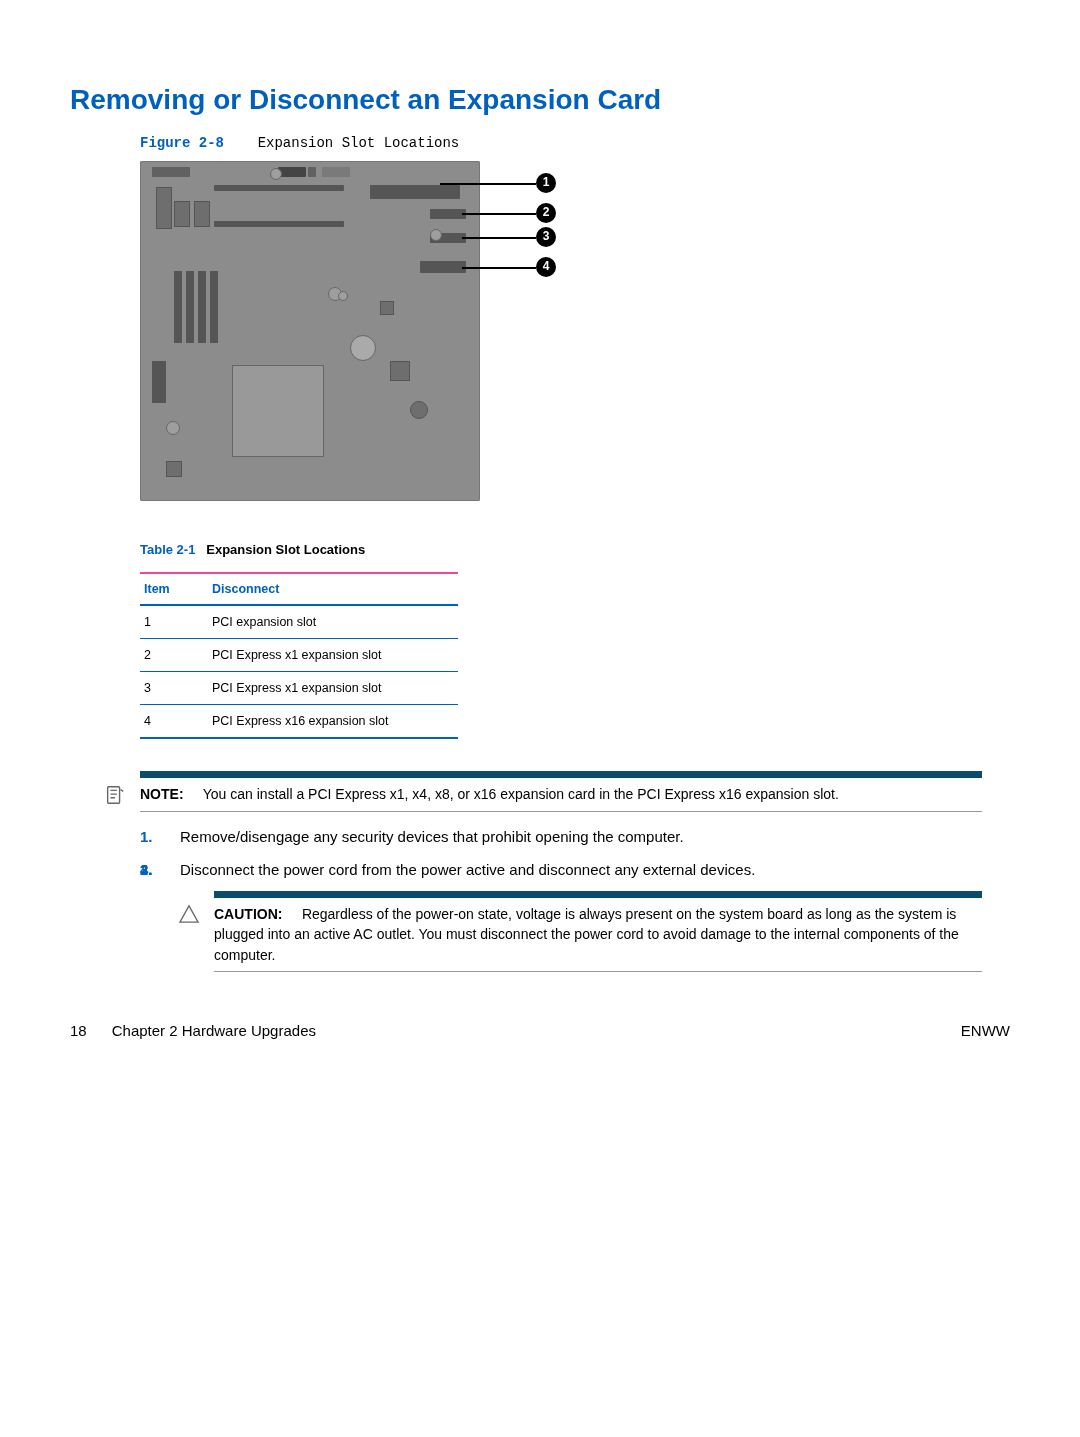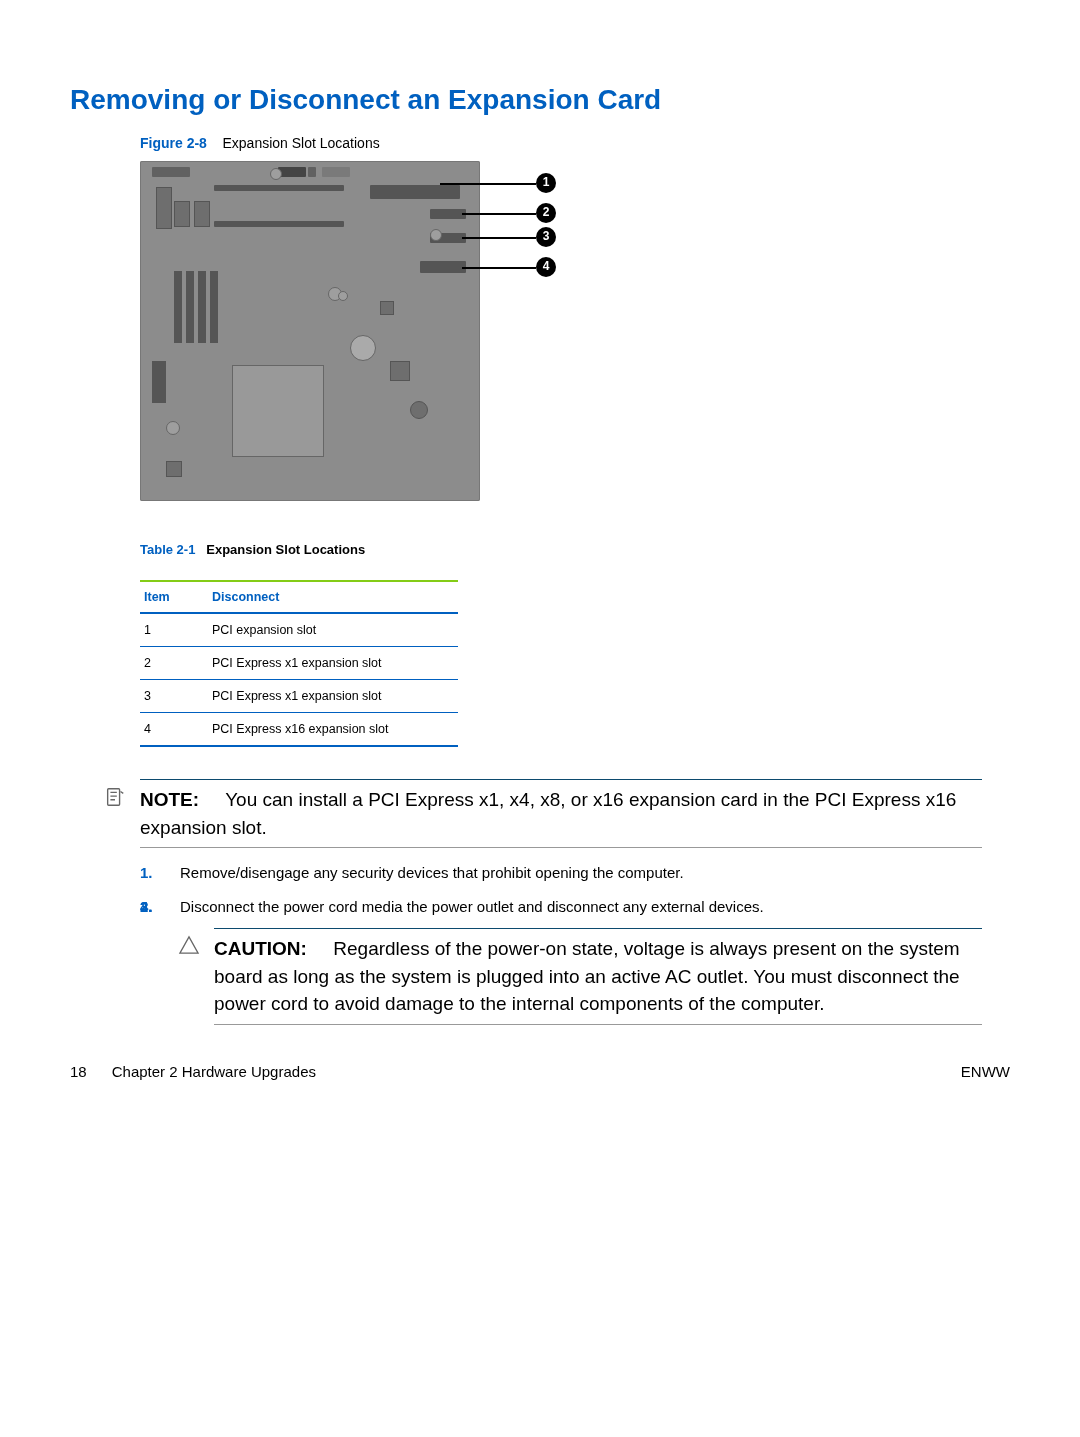--- a/index.html
+++ b/index.html
@@ -22,20 +22,21 @@
     margin-left: 70px;
     margin-right: 28px;
   }
   .intro {
     font-size: 15px;
     margin-bottom: 16px;
   }
   .figcap {
     font-size: 14px;
     margin-bottom: 8px;
+    font-family: Liberation Mono, monospace;
   }
   .figcap-label {
     color: #0060c0;
     font-weight: bold;
   }
   .mobo-wrap {
     margin-bottom: 40px;
     position: relative;
     width: 418px;
   }
@@ -78,22 +79,22 @@
   }
   table.slot-table {
     border-collapse: collapse;
     width: 318px;
     font-size: 13px;
   }
   table.slot-table caption {
     text-align: left;
     font-size: 13px;
     font-weight: bold;
-    border-bottom: 2px solid #84cc16;
-    padding-bottom: 20px;
+    border-bottom: 2px solid #ec4899;
+    padding-bottom: 12px;
     margin-bottom: 0;
   }
   table.slot-table caption .tbl-label {
     color: #0060c0;
     font-weight: bold;
   }
   table.slot-table th {
     color: #0060c0;
     text-align: left;
     font-weight: bold;
@@ -108,26 +109,26 @@
   }
   table.slot-table tr:last-child td {
     border-bottom: 2px solid #0060c0;
   }
   table.slot-table th:first-child,
   table.slot-table td:first-child {
     width: 60px;
   }
 
   .note-block, .caution-block {
-    border-top: 1px solid #0c4a6e;
+    border-top: 7px solid #0c4a6e;
     border-bottom: 1px solid #999;
     padding: 6px 0;
     margin: 32px 0 14px 0;
     position: relative;
-    font-size: 19px;
+    font-size: 14px;
   }
   .note-icon, .caution-icon {
     position: absolute;
     left: -36px;
     top: 6px;
   }
   .note-label, .caution-label {
     font-weight: bold;
   }
   .body-p {
@@ -155,21 +156,21 @@
   .caution-sub {
     margin-left: 34px;
     margin-top: 10px;
   }
   .caution-sub .caution-block {
     margin: 10px 0 17px 0;
   }
   .footer {
     display: flex;
     justify-content: space-between;
-    margin-top: 36px;
+    margin-top: 48px;
     font-size: 15px;
   }
 
   
   .slot {position:absolute;background:#555;border-radius:1px;}
   .chip {position:absolute;background:#6e6e6e;border:1px solid #555;}
   .cpu {position:absolute;width:90px;height:90px;background:#999;border:1px solid #666;left:92px;top:204px;}
   .heatsink {position:absolute;left:210px;top:174px;width:24px;height:24px;border-radius:50%;background:#aaa;border:1px solid #666;}
   .dimm {position:absolute;background:#555;width:8px;height:72px;top:110px;}
   .dimm1{left:34px;} .dimm2{left:46px;} .dimm3{left:58px;} .dimm4{left:70px;}
@@ -297,21 +298,21 @@
       <span>Remove/disengage any security devices that prohibit opening the computer.</span>
     </li>
     <li>
       <span class="step-num">2.</span>
     </li>
     <li>
       <span class="step-num">3.</span>
     </li>
     <li>
       <span class="step-num">4.</span>
-      <span>Disconnect the power cord media the power outlet and disconnect any external devices.</span>
+      <span>Disconnect the power cord from the power active and disconnect any external devices.</span>
 
       <div class="caution-sub">
         <div class="caution-block">
           <span class="caution-icon">
             <svg width="22" height="20" viewBox="0 0 24 22" fill="none" stroke="#666" stroke-width="1.4">
               <path d="M12 2 L22 20 L2 20 Z"></path>
             </svg>
           </span>
           <span class="caution-label">CAUTION:</span>
           <span>&nbsp;&nbsp;&nbsp;</span>

